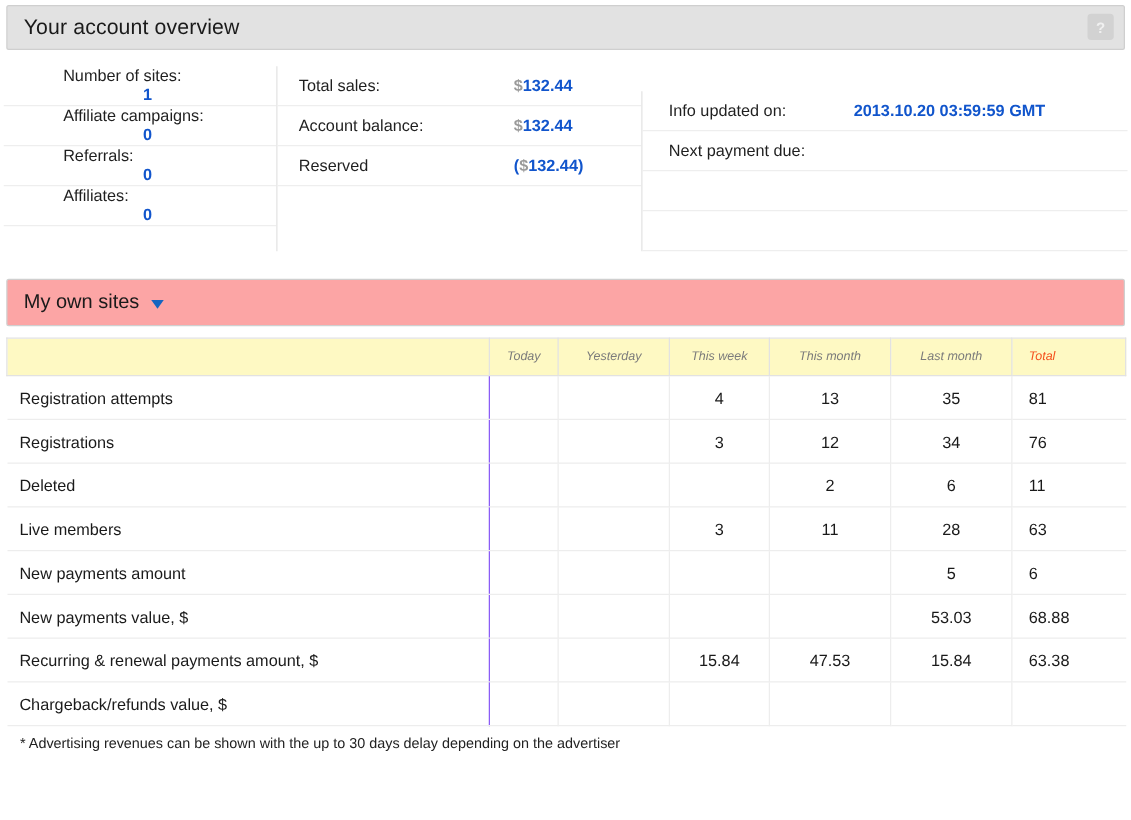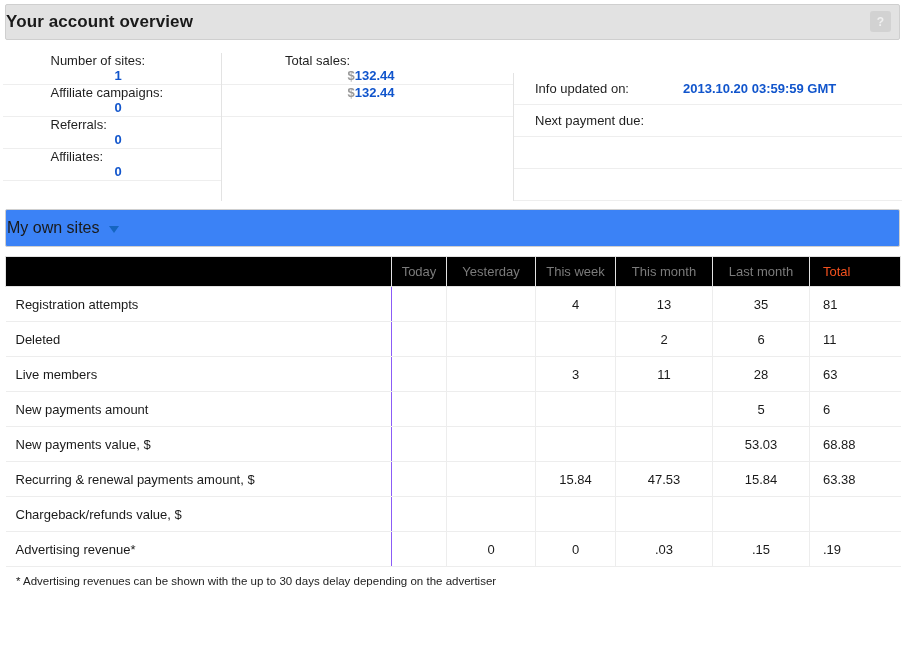--- a/index.html
+++ b/index.html
@@ -23,22 +23,22 @@
     height: 34px;
     background: #e2e2e2;
     border: 1px solid #cfcfcf;
     border-radius: 2px;
     display: flex;
     align-items: center;
   }
   .panel-header-title {
     font-size: 17px;
     color: #1a1a1a;
+    padding-left: 13px;
     letter-spacing: 0.1px;
-    font-weight: bold;
   }
   .help-button {
     position: absolute;
     right: 8px;
     top: 6px;
     width: 21px;
     height: 21px;
     background: #d2d2d2;
     border-radius: 3px;
     color: #f0f0f0;
@@ -65,21 +65,21 @@
 
   .summary-row {
     display: flex;
     align-items: center;
     height: 32px;
     border-bottom: 1px solid #eeeeee;
     padding: 0 10px;
     box-sizing: border-box;
   }
   .summary-col.col-a .summary-row { padding-left: 22px; flex-direction: column; }
-  .summary-col.col-b .summary-row { padding-left: 17px; flex-direction: column; }
+  .summary-col.col-b .summary-row { padding-left: 17px; }
   .summary-col.col-c .summary-row { padding-left: 21px; }
 
   .summary-label {
     color: #1f1f1f;
     font-size: 13px;
     white-space: nowrap;
   }
   .summary-col.col-a .summary-label { width: 135px; }
   .summary-col.col-b .summary-label { width: 172px; }
   .summary-col.col-c .summary-label { width: 148px; }
@@ -88,28 +88,28 @@
     font-weight: bold;
     color: #1155cc;
     font-size: 13px;
     white-space: nowrap;
   }
   .summary-value .cur { color: #9a9a9a; }
   .summary-value.date { color: #1155cc; }
 
   
   .section-header {
-    margin: 8px 5px 0 5px;
+    margin: 22px 5px 0 5px;
     height: 36px;
-    background: #3b82f6;
+    background: #fca5a5;
     border: 1px solid #cfcfcf;
     border-radius: 2px;
     display: flex;
     align-items: center;
-    padding-left: 1px;
+    padding-left: 13px;
     cursor: pointer;
   }
   .section-header-title {
     font-size: 16px;
     color: #1a1a1a;
   }
   .caret {
     width: 0;
     height: 0;
     border-left: 5.5px solid transparent;
@@ -120,28 +120,29 @@
   }
 
   
   table.stats {
     width: 895px;
     margin: 9px 5px 0 5px;
     border-collapse: collapse;
     table-layout: fixed;
   }
   table.stats thead th {
-    background: #000000;
+    background: #fef9c3;
     border: 1px solid #e2e2e2;
     height: 29px;
-    font-size: 13px;
+    font-size: 10px;
     font-weight: normal;
     color: #7b7b7b;
     text-align: center;
     padding: 0;
+    font-style: italic;
   }
   table.stats thead th.col-metric {
     border-left: 1px solid #e2e2e2;
   }
   table.stats thead th.col-total {
     text-align: left;
     padding-left: 13px;
     color: #f4511e;
   }
   table.stats tbody td {
@@ -200,21 +201,26 @@
       <span class="summary-value">0</span>
     </div>
   </div>
 
   <div class="summary-col col-b">
     <div class="summary-row">
       <span class="summary-label">Total sales:</span>
       <span class="summary-value"><span class="cur">$</span><span>132.44</span></span>
     </div>
     <div class="summary-row">
+      <span class="summary-label">Account balance:</span>
       <span class="summary-value"><span class="cur">$</span><span>132.44</span></span>
+    </div>
+    <div class="summary-row">
+      <span class="summary-label">Reserved</span>
+      <span class="summary-value">(<span class="cur">$</span><span>132.44</span>)</span>
     </div>
   </div>
 
   <div class="summary-col col-c">
     <div class="summary-row">
       <span class="summary-label">Info updated on:</span>
       <span class="summary-value date">2013.10.20 03:59:59 GMT</span>
     </div>
     <div class="summary-row">
       <span class="summary-label">Next payment due:</span>
@@ -262,20 +268,29 @@
       <tr>
         <td class="metric">Registration attempts</td>
         <td></td>
         <td></td>
         <td>4</td>
         <td>13</td>
         <td>35</td>
         <td class="total">81</td>
       </tr>
       <tr>
+        <td class="metric">Registrations</td>
+        <td></td>
+        <td></td>
+        <td>3</td>
+        <td>12</td>
+        <td>34</td>
+        <td class="total">76</td>
+      </tr>
+      <tr>
         <td class="metric">Deleted</td>
         <td></td>
         <td></td>
         <td></td>
         <td>2</td>
         <td>6</td>
         <td class="total">11</td>
       </tr>
       <tr>
         <td class="metric">Live members</td>
@@ -315,25 +330,16 @@
       </tr>
       <tr>
         <td class="metric">Chargeback/refunds value, $</td>
         <td></td>
         <td></td>
         <td></td>
         <td></td>
         <td></td>
         <td class="total"></td>
       </tr>
-      <tr>
-        <td class="metric">Advertising revenue*</td>
-        <td></td>
-        <td>0</td>
-        <td>0</td>
-        <td>.03</td>
-        <td>.15</td>
-        <td class="total">.19</td>
-      </tr>
     </tbody>
 </table>
 
 <div class="footnote">* Advertising revenues can be shown with the up to 30 days delay depending on the advertiser</div>
 
 </body></html>

